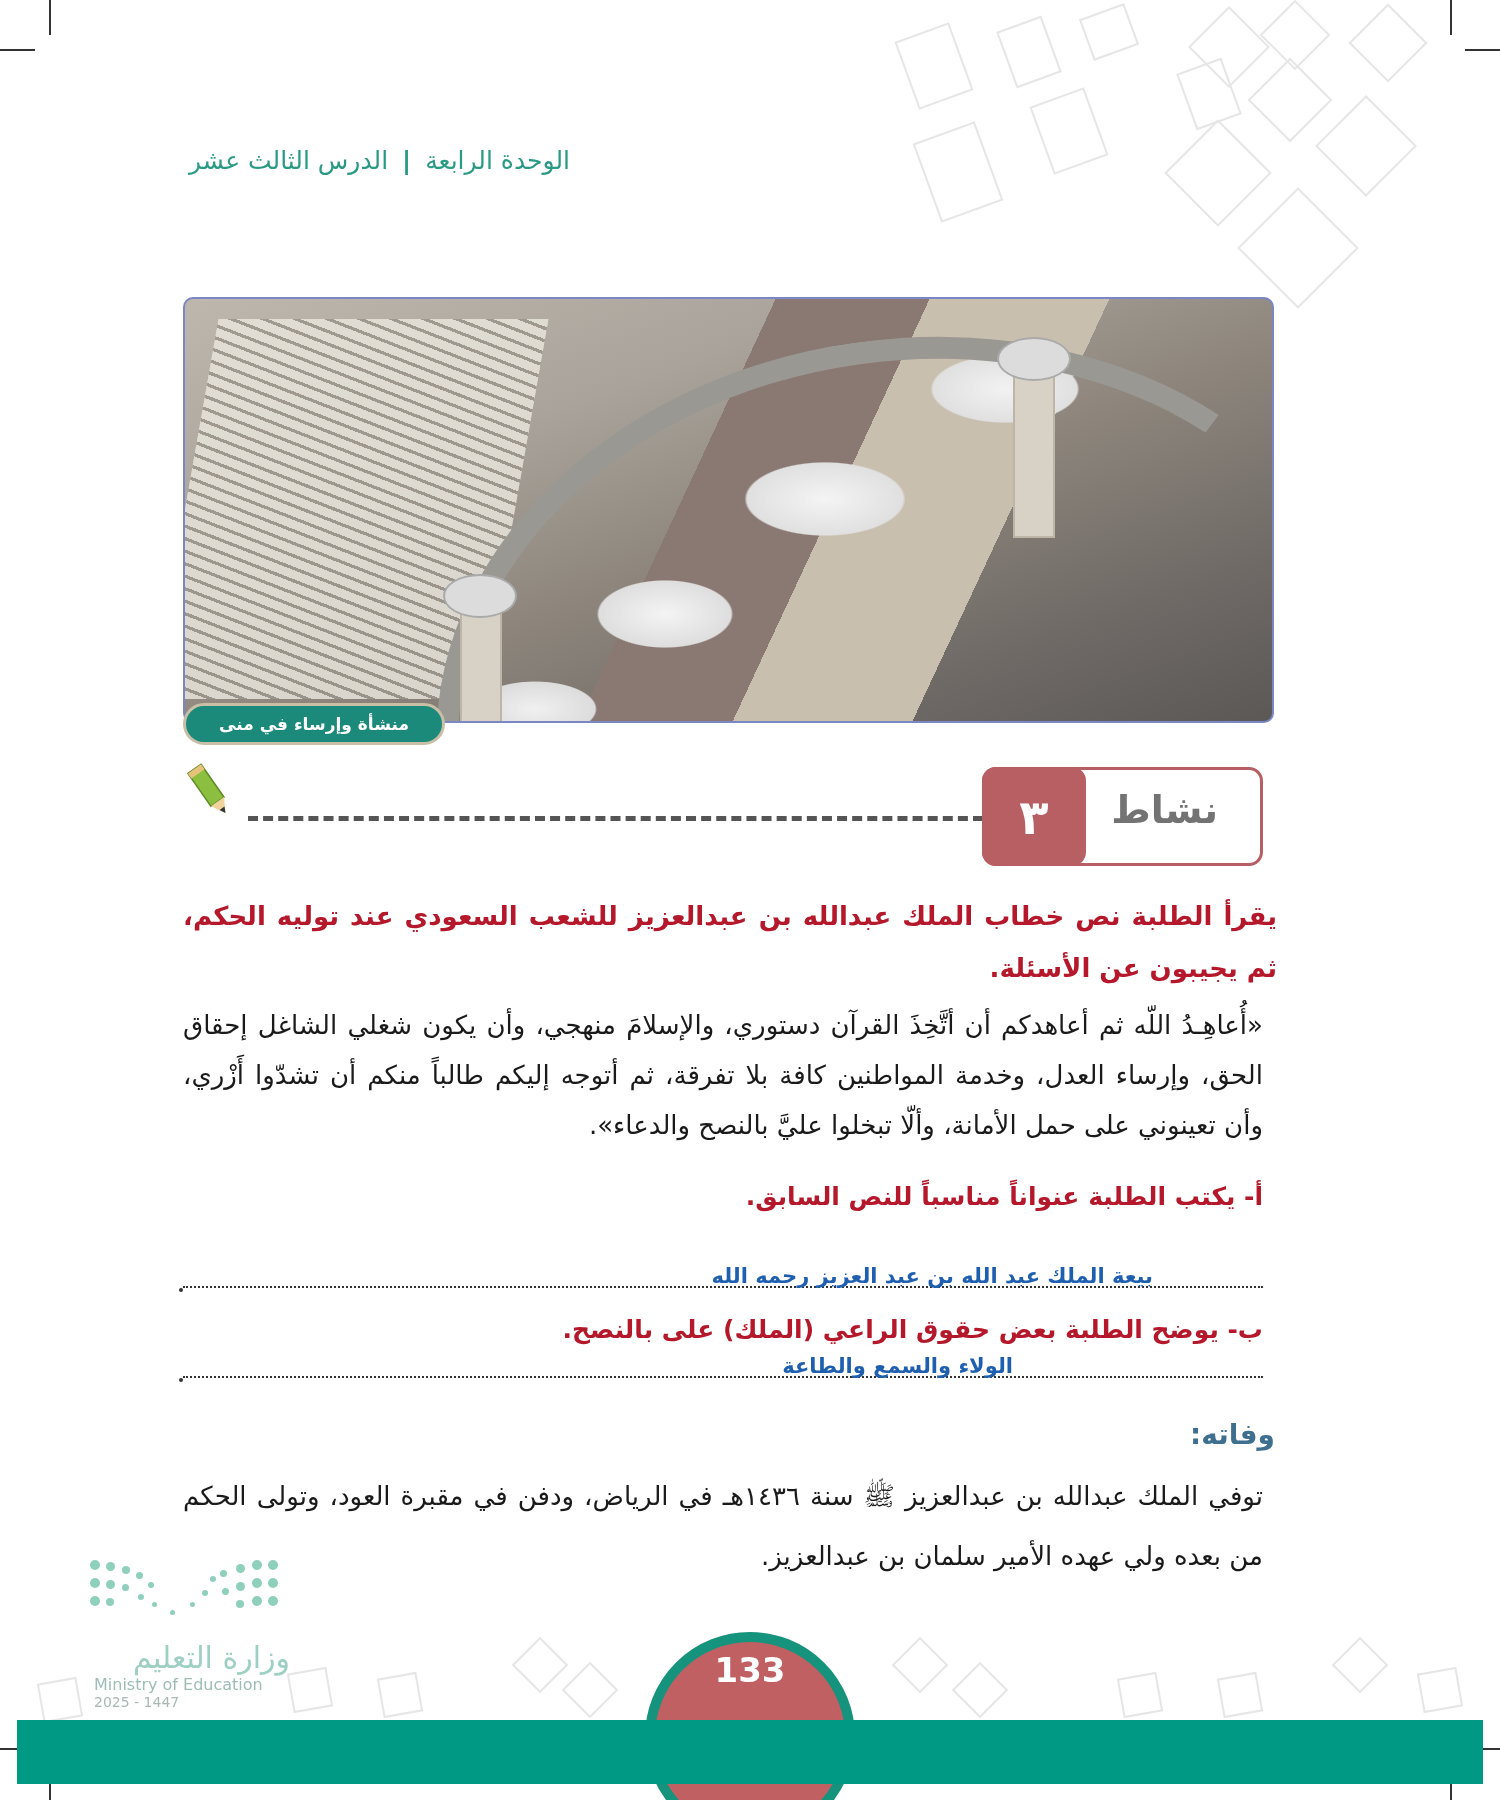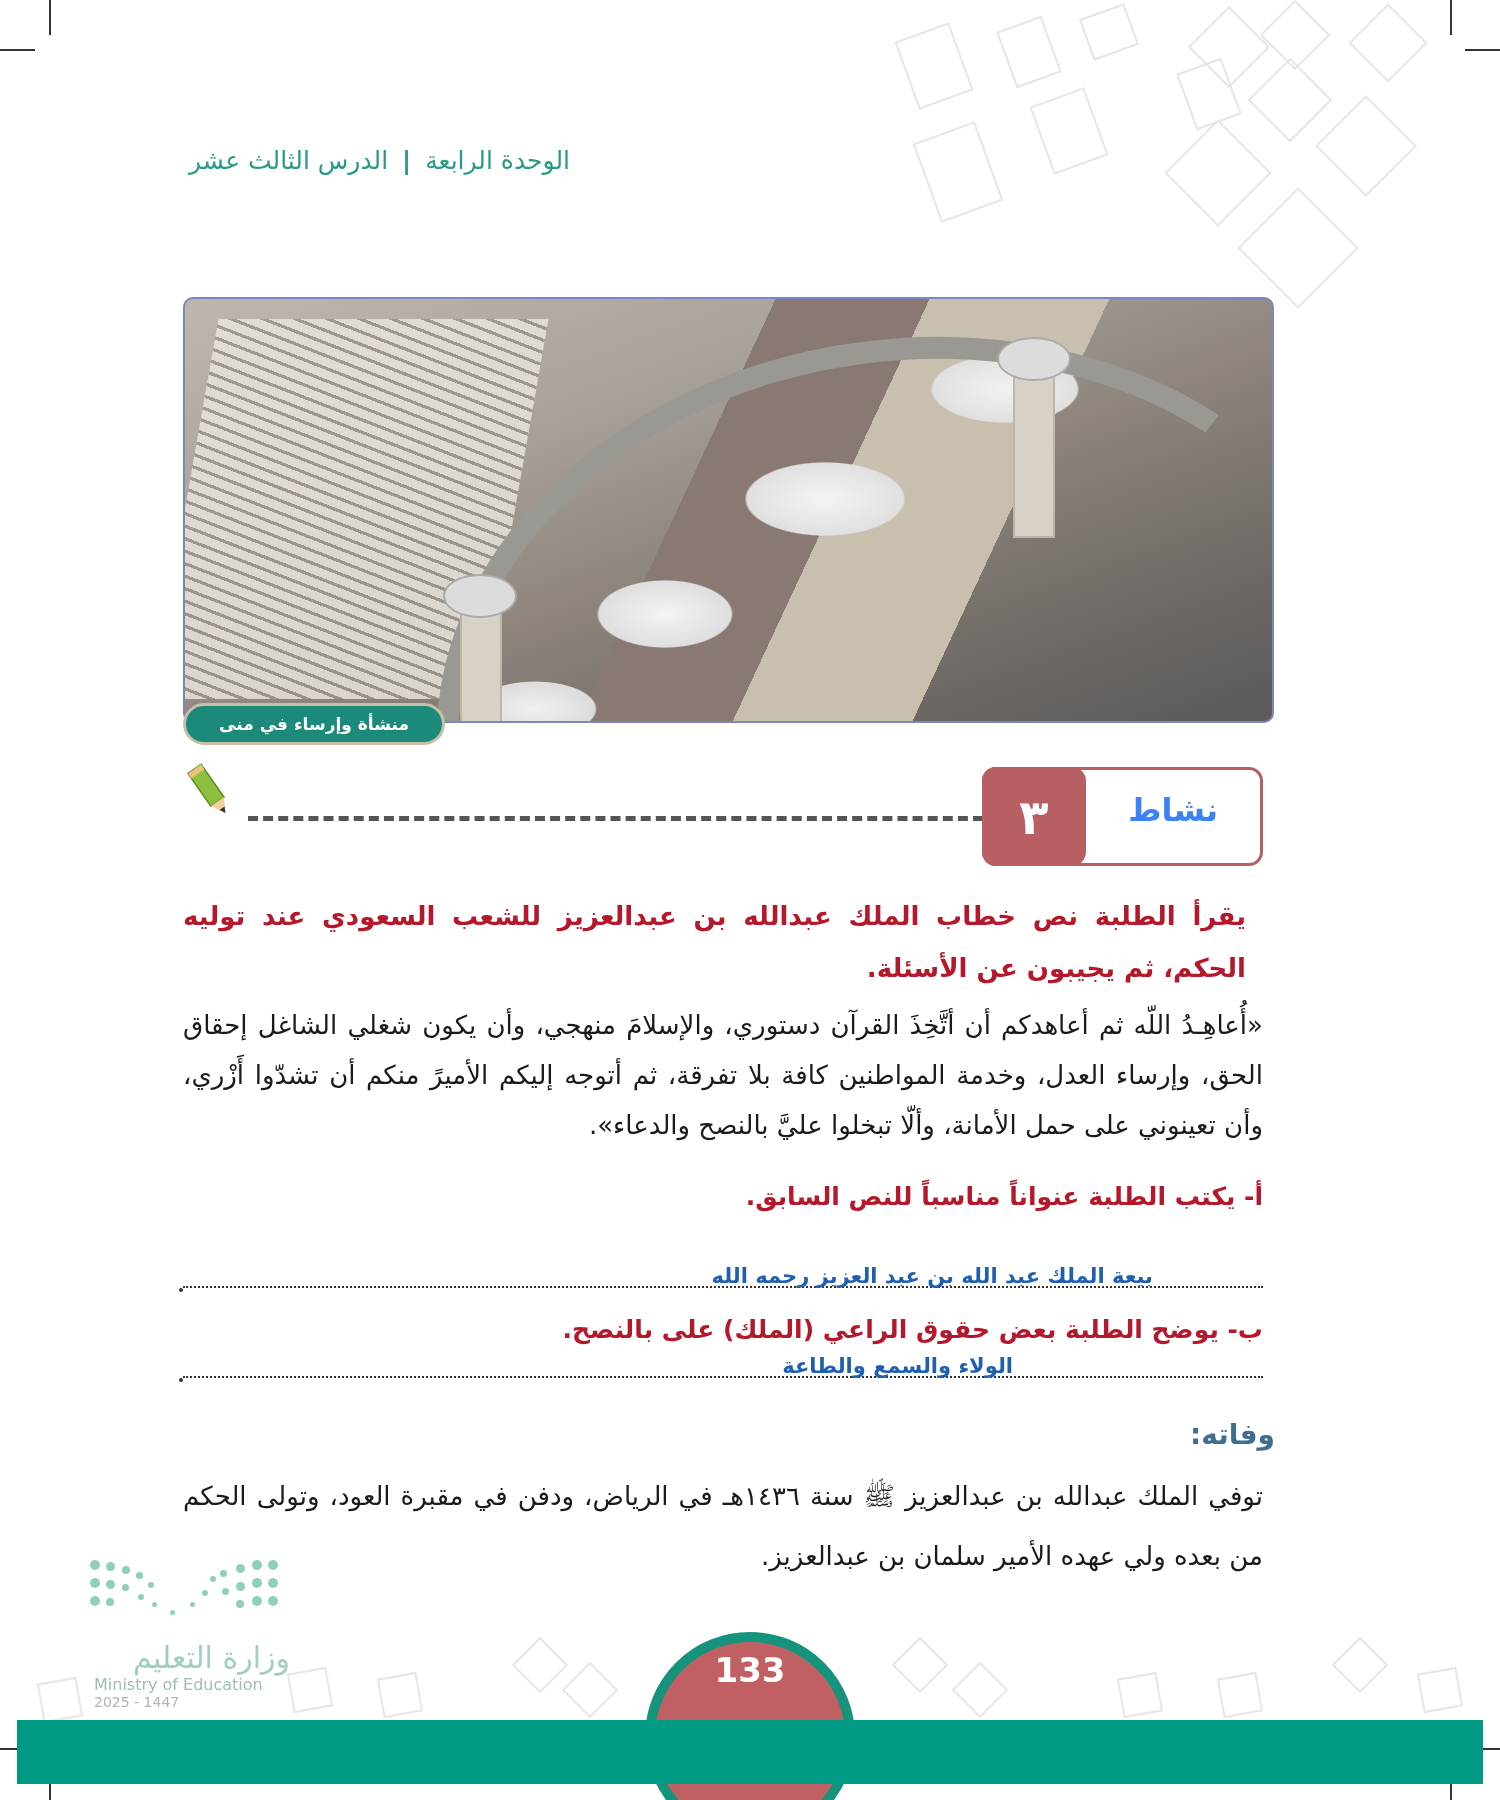--- a/index.html
+++ b/index.html
@@ -21,23 +21,23 @@
   .photo .tents { position:absolute; left:0; top:20px; width:330px; height:380px;
     background: repeating-linear-gradient(20deg, #e8e4dc 0 8px, #9c968c 8px 11px), #cfc9bf; opacity:.85; transform:skewX(-10deg); }
   .photo .tower { position:absolute; width:38px; background:#d8d2c6; border:2px solid #bdb5a8; }
   .photo .tower-cap { position:absolute; width:70px; height:40px; border-radius:50%; background:#dcdcdc; border:2px solid #aaa; }
   .caption { position:absolute; left:183px; top:703px; width:262px; height:42px; border-radius:22px; background:#1b8a7a; border:3px solid #c9bfa6; box-sizing:border-box; color:#fff; direction:rtl; font-size:17px; font-weight:bold; display:flex; align-items:center; justify-content:center; }
   .pencil { position:absolute; left:180px; top:762px; width:60px; height:58px; }
   .dash-line { position:absolute; left:248px; top:816px; width:735px; border-top:5px dashed #555; }
   .activity { position:absolute; left:982px; top:767px; width:281px; height:99px; }
   .activity .outer { position:absolute; right:0; top:0; width:281px; height:99px; border:3px solid #b85f63; border-radius:14px; box-sizing:border-box; background:#fff; }
   .activity .num { position:absolute; left:0; top:0; width:104px; height:99px; background:#b85f63; border-radius:14px; color:#fff; font-size:48px; font-weight:bold; display:flex; align-items:center; justify-content:center; }
-  .activity .label { position:absolute; right:45px; top:0; height:85px; display:flex; align-items:center; color:#3b82f6; font-size:32px; font-weight:bold; direction:rtl; }
+  .activity .label { position:absolute; right:45px; top:0; height:85px; display:flex; align-items:center; color:#737373; font-size:38px; font-weight:bold; direction:rtl; }
   .rtl-block { position:absolute; direction:rtl; text-align:justify; }
-  .instruction { right:254px; left:183px; top:890px; color:#b5182b; font-weight:bold; font-size:26px; line-height:52px; }
+  .instruction { right:223px; left:183px; top:890px; color:#b5182b; font-weight:bold; font-size:26px; line-height:52px; }
   .quote { right:237px; left:183px; top:1000px; color:#1a1a1a; font-size:26px; line-height:50px; }
   .q-line { position:absolute; left:183px; right:237px; direction:rtl; }
   .q-title { color:#b5182b; font-weight:bold; font-size:25px; }
   .answer-row { position:absolute; left:183px; right:237px; height:30px; direction:rtl; border-bottom:2px dotted #333; }
   .answer-row .ans { position:absolute; right:110px; bottom:-2px; color:#1f5fb0; font-size:21px; font-weight:bold; white-space:nowrap; }
   .answer-row .dot-end { position:absolute; left:-4px; bottom:-6px; width:4px; height:4px; background:#333; border-radius:50%; }
   .wafat-title { position:absolute; right:225px; top:1418px; direction:rtl; color:#3e6f8e; font-size:28px; font-weight:bold; }
   .wafat-text { right:237px; left:183px; top:1466px; color:#1a1a1a; font-size:26px; line-height:60px; }
   .logo { position:absolute; left:82px; top:1560px; width:200px;margin-left:8px; }
   .logo-dots { position:relative; width:190px; height:70px; }
@@ -104,21 +104,21 @@
 </svg>
 <div class="dash-line"></div>
 <div class="activity">
   <div class="outer"></div>
   <div class="num">٣</div>
   <div class="label">نشاط</div>
 </div>
 
 <div class="rtl-block instruction">يقرأ الطلبة  نص خطاب الملك عبدالله بن عبدالعزيز للشعب السعودي عند توليه الحكم، ثم يجيبون عن الأسئلة.</div>
 
-<div class="rtl-block quote">«أُعاهِـدُ اللّه ثم أعاهدكم أن أتَّخِذَ القرآن دستوري، والإسلامَ منهجي، وأن يكون شغلي الشاغل إحقاق الحق، وإرساء العدل، وخدمة المواطنين كافة بلا تفرقة، ثم أتوجه إليكم الأميرً منكم أن تشدّوا أَزْري، وأن تعينوني على حمل الأمانة، وألّا تبخلوا عليَّ بالنصح والدعاء».</div>
+<div class="rtl-block quote">«أُعاهِـدُ اللّه ثم أعاهدكم أن أتَّخِذَ القرآن دستوري، والإسلامَ منهجي، وأن يكون شغلي الشاغل إحقاق الحق، وإرساء العدل، وخدمة المواطنين كافة بلا تفرقة، ثم أتوجه إليكم طالباً منكم أن تشدّوا أَزْري، وأن تعينوني على حمل الأمانة، وألّا تبخلوا عليَّ بالنصح والدعاء».</div>
 
 <div class="q-line" style="top:1182px;">
   <span class="q-title">أ- يكتب الطلبة عنواناً مناسباً للنص السابق.</span>
 </div>
 <div class="answer-row" style="top:1256px;">
   <span class="ans">بيعة الملك عبد الله بن عبد العزيز رحمه الله</span>
   <span class="dot-end"></span>
 </div>
 
 <div class="q-line" style="top:1315px;">

